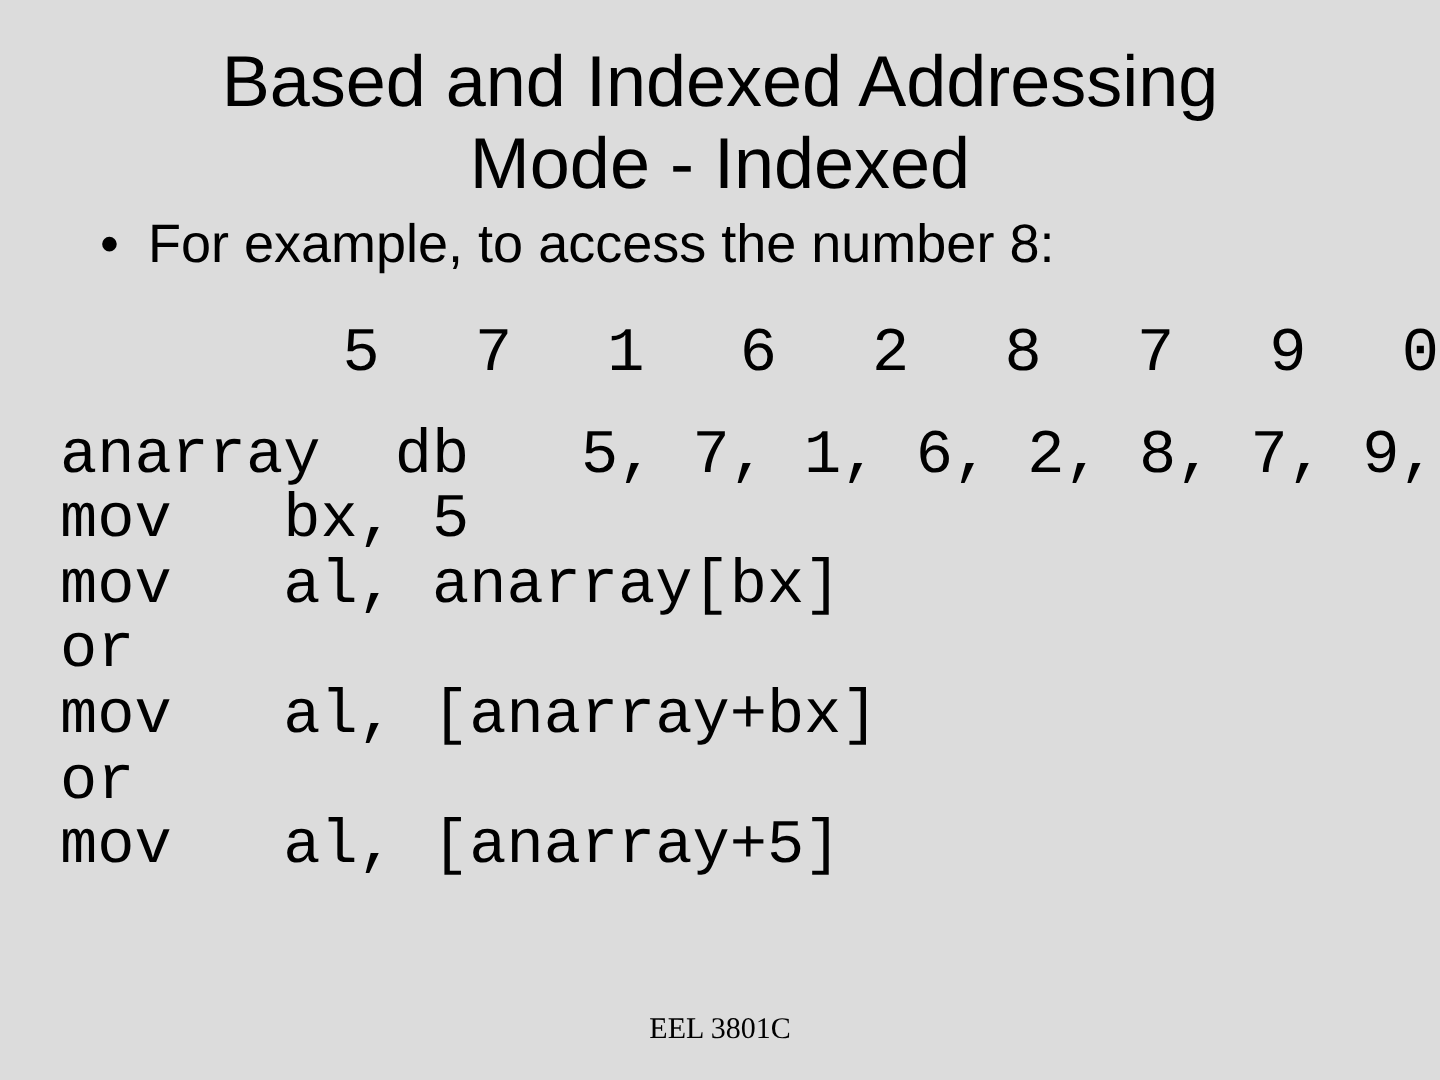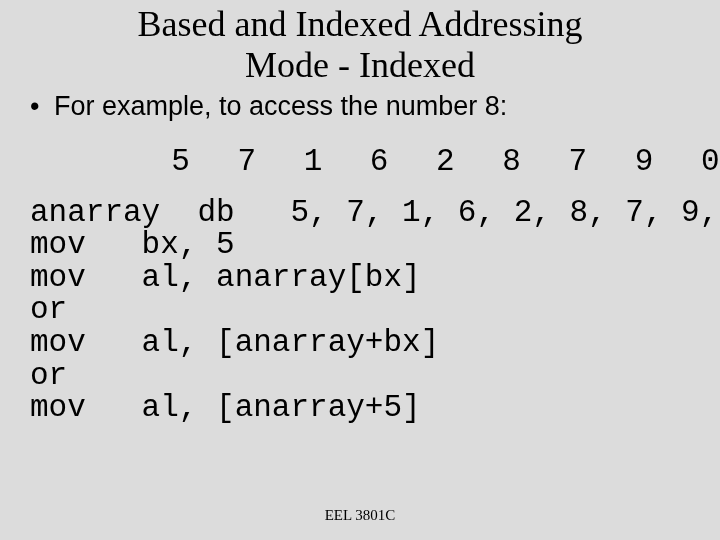--- a/index.html
+++ b/index.html
@@ -12,31 +12,32 @@
     color: #000;
     overflow: hidden;
   }
   .slide {
     width: 720px;
     height: 540px;
     position: relative;
     box-sizing: border-box;
   }
   .title {
-    font-family: Liberation Serif, serif;
+    font-family: Liberation Sans, sans-serif;
     font-size: 36px;
     text-align: center;
     line-height: 1.15;
-    padding-top: 4px;
+    padding-top: 20px;
   }
   .bullet-row {
     font-family: Verdana, Geneva, sans-serif;
     font-size: 27px;
     padding-left: 30px;
     margin-top: 4px;
+    margin-left: 20px;
   }
   .bullet-dot {
     display: inline-block;
     width: 24px;
   }
   .array-row {
     font-family: "Courier New", Courier, monospace;
     font-size: 31px;
     letter-spacing: 0.5px;
     padding-left: 30px;

